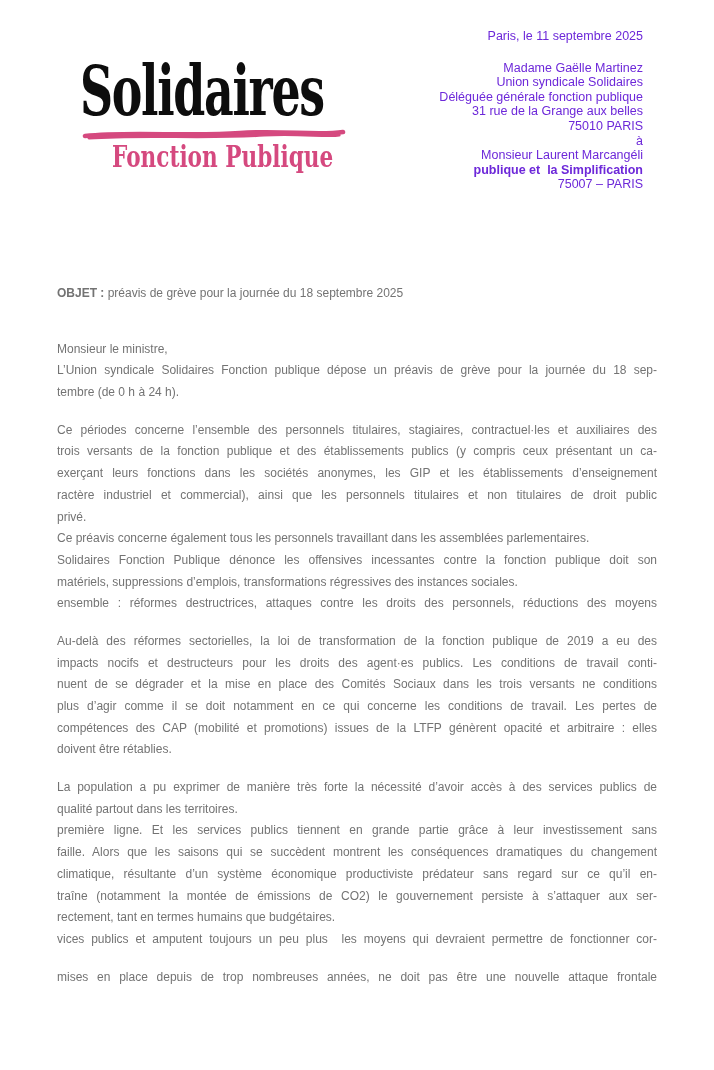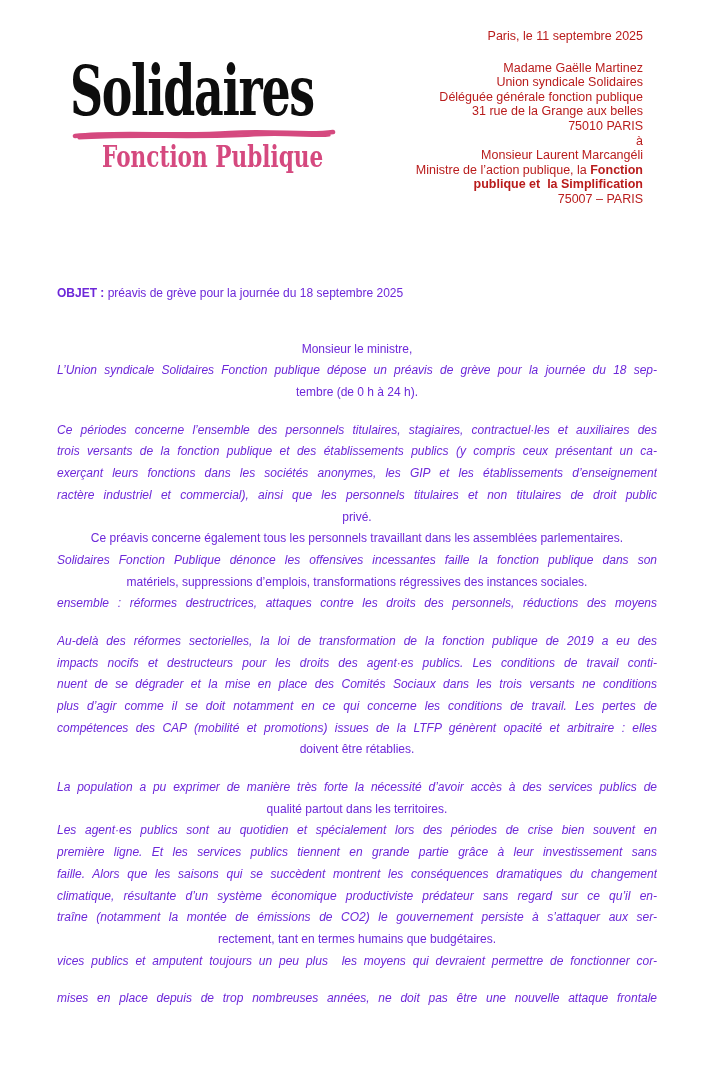--- a/index.html
+++ b/index.html
@@ -6,21 +6,21 @@
   .page {
     position: relative;
     width: 714px;
     height: 1070px;
     background: #ffffff;
     overflow: hidden;
     font-family: "Liberation Sans", "DejaVu Sans", sans-serif;
     color: #111111;
   }
   
-  .logo { position: absolute; left: 70px; top: 58px; width: 290px; }
+  .logo { position: absolute; left: 80px; top: 58px; width: 290px; }
   .logo-title {
     font-family: "DejaVu Serif", serif;
     font-weight: bold;
     font-size: 70px;
     line-height: 66px;
     letter-spacing: -2px;
     color: #0d0d0d;
     transform: scaleX(0.655);
     transform-origin: 0 0;
     white-space: nowrap;
@@ -39,48 +39,47 @@
     margin-left: 32px;
   }
   
   .header-right {
     position: absolute;
     top: 29px;
     right: 71px;
     text-align: right;
     font-size: 12.5px;
     line-height: 14.6px;
-    color: #b91c1c;
+    color: #6d28d9;
   }
   .dateline { margin-bottom: 17px; }
   .addr-line { white-space: pre-wrap; }
   .b { font-weight: bold; }
   
   .body-text {
     position: absolute;
     left: 57px;
     top: 283px;
     width: 600px;
     font-size: 12px;
     line-height: 21.7px;
-    color: #6d28d9;
+    color: #737373;
   }
   .subject { margin-bottom: 34px; }
   .para { margin: 0; }
   .para.gap { margin-bottom: 16px; }
   .line {
     height: 21.7px;
     overflow: hidden;
-    text-align: center;
+    text-align: left;
     white-space: pre-wrap;
   }
   .line.fill {
     text-align: justify;
     text-align-last: justify;
-    font-style: italic;
     -moz-text-align-last: justify;
   }
 </style>
 </head>
 <body>
 
 <div class="page">
 
   <div class="logo">
     <div class="logo-title">Solidaires</div>
@@ -94,21 +93,20 @@
   <div class="header-right">
     <div class="dateline">Paris, le 11 septembre 2025</div>
     <div>
         <div class="addr-line"><span>Madame Gaëlle Martinez</span></div>
         <div class="addr-line"><span>Union syndicale Solidaires</span></div>
         <div class="addr-line"><span>Déléguée générale fonction publique</span></div>
         <div class="addr-line"><span>31 rue de la Grange aux belles</span></div>
         <div class="addr-line"><span>75010 PARIS</span></div>
         <div class="addr-line"><span>à</span></div>
         <div class="addr-line"><span>Monsieur Laurent Marcangéli</span></div>
-        <div class="addr-line"><span>Ministre de l’action publique, la </span><span class="b">Fonction</span></div>
         <div class="addr-line"><span class="b">publique et&nbsp; la Simplification</span></div>
         <div class="addr-line"><span>75007 – PARIS</span></div>
       </div>
   </div>
 
   <div class="body-text">
     <div class="subject"><span class="b">OBJET :</span><span> préavis de grève pour la journée du 18 septembre 2025</span></div>
     <div>
         <div class="para gap">
           <div class="line">Monsieur le ministre,</div>
@@ -117,36 +115,35 @@
         </div>
         <div class="para">
           <div class="line fill">Ce périodes concerne l’ensemble des personnels titulaires, stagiaires, contractuel·les et auxiliaires des</div>
           <div class="line fill">trois versants de la fonction publique et des établissements publics (y compris ceux présentant un ca-</div>
           <div class="line fill">exerçant leurs fonctions dans les sociétés anonymes, les GIP et les établissements d’enseignement</div>
           <div class="line fill">ractère industriel et commercial), ainsi que les personnels titulaires et non titulaires de droit public</div>
           <div class="line">privé.</div>
         </div>
         <div class="para gap">
           <div class="line">Ce préavis concerne également tous les personnels travaillant dans les assemblées parlementaires.</div>
-          <div class="line fill">Solidaires Fonction Publique dénonce les offensives incessantes faille la fonction publique dans son</div>
+          <div class="line fill">Solidaires Fonction Publique dénonce les offensives incessantes contre la fonction publique doit son</div>
           <div class="line">matériels, suppressions d’emplois, transformations régressives des instances sociales.</div>
           <div class="line fill">ensemble : réformes destructrices, attaques contre les droits des personnels, réductions des moyens</div>
         </div>
         <div class="para gap">
           <div class="line fill">Au-delà des réformes sectorielles, la loi de transformation de la fonction publique de 2019 a eu des</div>
           <div class="line fill">impacts nocifs et destructeurs pour les droits des agent·es publics. Les conditions de travail conti-</div>
           <div class="line fill">nuent de se dégrader et la mise en place des Comités Sociaux dans les trois versants ne conditions</div>
           <div class="line fill">plus d’agir comme il se doit notamment en ce qui concerne les conditions de travail. Les pertes de</div>
           <div class="line fill">compétences des CAP (mobilité et promotions) issues de la LTFP génèrent opacité et arbitraire : elles</div>
           <div class="line">doivent être rétablies.</div>
         </div>
         <div class="para gap">
           <div class="line fill">La population a pu exprimer de manière très forte la nécessité d’avoir accès à des services publics de</div>
           <div class="line">qualité partout dans les territoires.</div>
-          <div class="line fill">Les agent·es publics sont au quotidien et spécialement lors des périodes de crise bien souvent en</div>
           <div class="line fill">première ligne. Et les services publics tiennent en grande partie grâce à leur investissement sans</div>
           <div class="line fill">faille. Alors que les saisons qui se succèdent montrent les conséquences dramatiques du changement</div>
           <div class="line fill">climatique, résultante d’un système économique productiviste prédateur sans regard sur ce qu’il en-</div>
           <div class="line fill">traîne (notamment la montée de émissions de CO2) le gouvernement persiste à s’attaquer aux ser-</div>
           <div class="line">rectement, tant en termes humains que budgétaires.</div>
           <div class="line fill">vices publics et amputent toujours un peu plus&nbsp; les moyens qui devraient permettre de fonctionner cor-</div>
         </div>
         <div class="para">
           <div class="line fill">mises en place depuis de trop nombreuses années, ne doit pas être une nouvelle attaque frontale</div>
         </div>

